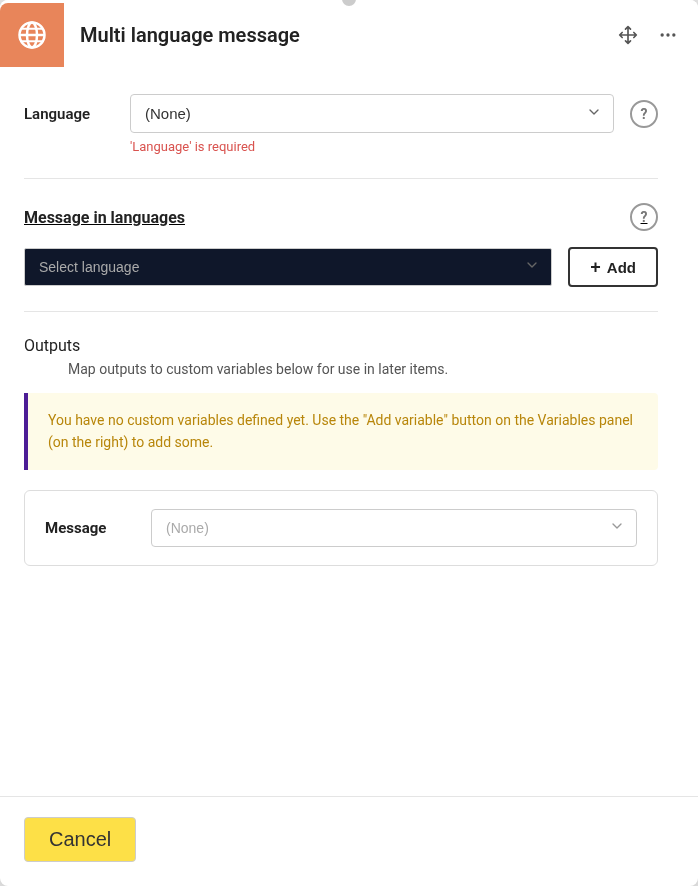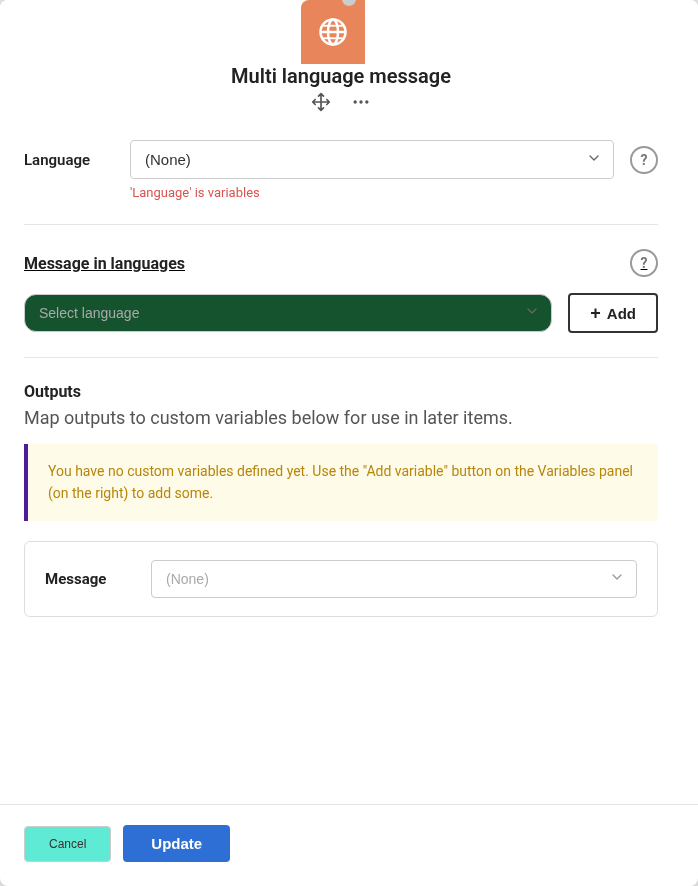--- a/index.html
+++ b/index.html
@@ -23,21 +23,20 @@
       position: relative;
     }
     
     .header {
       display: flex;
       align-items: center;
       padding: 0 16px 0 0;
       background: #fff;
       border-bottom: none;
       min-height: 70px;
-      flex-direction: column;
     }
     .header-icon {
       width: 64px;
       height: 64px;
       background: #e8855a;
       border-radius: 8px 0 0 0;
       display: flex;
       align-items: center;
       justify-content: center;
       flex-shrink: 0;
@@ -167,25 +166,25 @@
     }
     .select-lang-wrapper {
       flex: 1;
       position: relative;
       display: flex;
       align-items: center;
     }
     .select-lang-control {
       width: 100%;
       border: 1.5px solid #ccc;
-      border-radius: 12px;
+      border-radius: 2px;
       padding: 10px 40px 10px 14px;
       font-size: 14px;
       color: #aaa;
-      background: #14532d;
+      background: #0f172a;
       appearance: none;
       cursor: pointer;
       outline: none;
     }
     .add-btn {
       display: flex;
       align-items: center;
       gap: 6px;
       background: #fff;
       border: 2px solid #333;
@@ -202,28 +201,29 @@
       font-weight: 700;
       line-height: 1;
     }
 
     
     .outputs-section {
       margin-bottom: 20px;
     }
     .outputs-title {
       font-size: 16px;
-      font-weight: 700;
+      font-weight: 400;
       color: #222;
       margin-bottom: 6px;
     }
     .outputs-desc {
-      font-size: 18px;
+      font-size: 14px;
       color: #555;
       margin-bottom: 16px;
+      margin-left: 44px;
     }
     .warning-box {
       background: #fefbe8;
       border-left: 4px solid #4c1d95;
       border-radius: 0 4px 4px 0;
       padding: 16px 20px;
       margin-bottom: 20px;
     }
     .warning-text {
       font-size: 14px;
@@ -271,25 +271,25 @@
     
     .footer {
       padding: 20px 24px 24px 24px;
       display: flex;
       align-items: center;
       gap: 12px;
       border-top: 1px solid #e5e5e5;
       margin-top: auto;
     }
     .btn-cancel {
-      background: #5eead4;
+      background: #fde047;
       border: 1.5px solid #ccc;
       border-radius: 4px;
       padding: 10px 24px;
-      font-size: 12px;
+      font-size: 20px;
       color: #333;
       cursor: pointer;
       font-weight: 500;
     }
     .btn-update {
       background: #2d6fd4;
       border: none;
       border-radius: 4px;
       padding: 10px 28px;
       font-size: 15px;
@@ -356,21 +356,21 @@
           <span class="select-chevron">
             <svg width="16" height="16" viewBox="0 0 24 24" fill="none">
               <path d="M6 9l6 6 6-6" stroke="#666" stroke-width="2" stroke-linecap="round" stroke-linejoin="round"></path>
             </svg>
           </span>
         </div>
         <div class="help-icon">
           <span>?</span>
         </div>
       </div>
-      <div class="error-text">'Language' is variables</div>
+      <div class="error-text">'Language' is required</div>
     </div>
 
     <div class="section">
       <div class="section-header">
         <span class="section-title">Message in languages</span>
         <div class="help-icon">
           <span>?</span>
         </div>
       </div>
       <div class="msg-lang-row">
@@ -409,15 +409,14 @@
             </svg>
           </span>
         </div>
       </div>
     </div>
 
   </div>
 
   <div class="footer">
     <button class="btn-cancel">Cancel</button>
-    <button class="btn-update">Update</button>
   </div>
 </div>
 
 </body></html>

